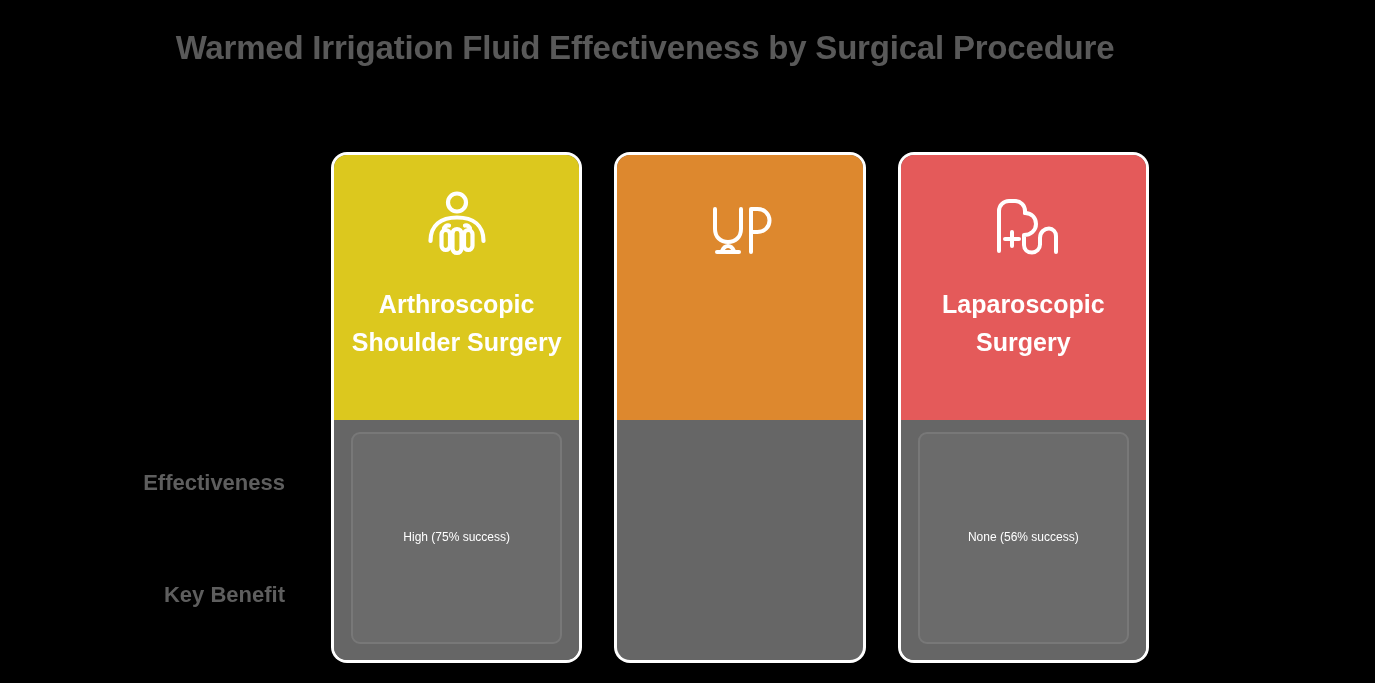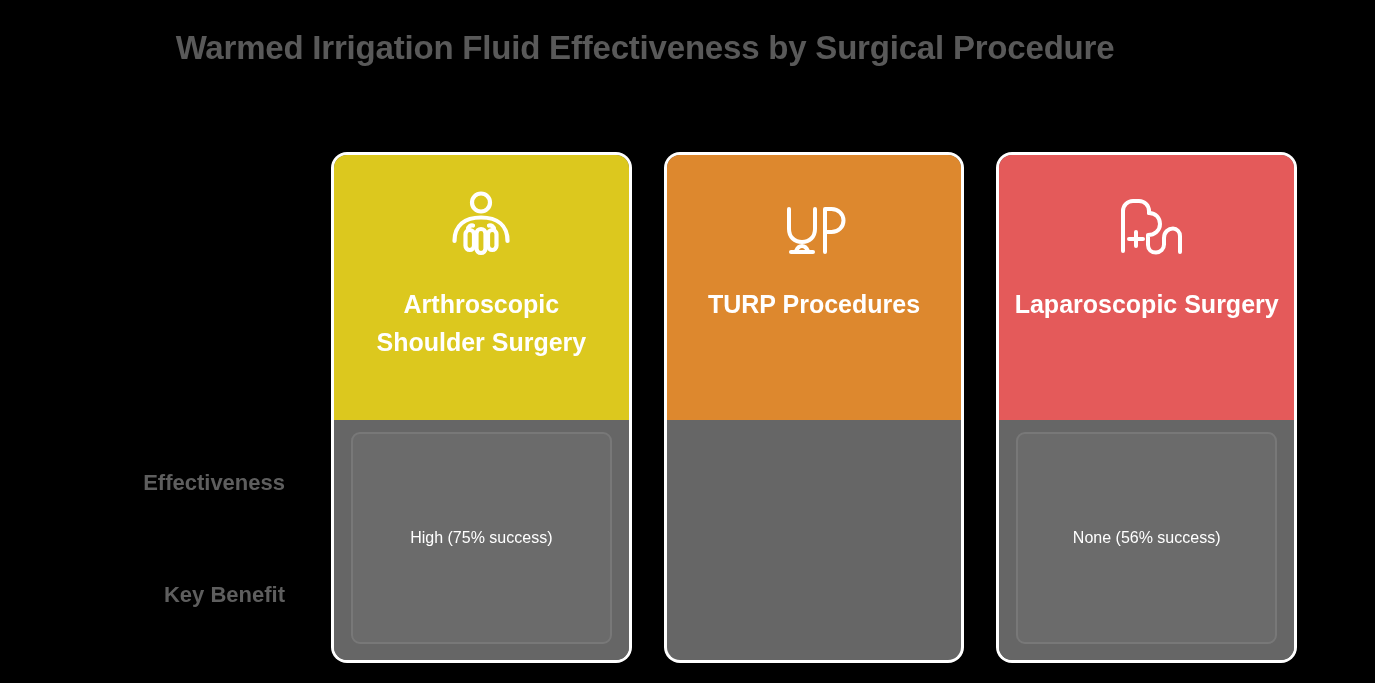--- a/index.html
+++ b/index.html
@@ -54,21 +54,21 @@
     white-space: nowrap;
   }
   .row-label.r0 { top: 50px; }
   .row-label.r1 { top: 162px; }
 
   
   .cards {
     position: absolute;
     left: 334px;
     top: 155px;
-    width: 960px;
+    width: 812px;
     height: 505px;
     display: flex;
     gap: 38px;
   }
 
   .card {
     position: relative;
     width: 296px;
     border-radius: 13px;
     overflow: hidden;
@@ -114,21 +114,21 @@
     flex-direction: column;
     gap: 12px;
   }
 
   .cell {
     flex: 1 1 0;
     background: #6b6b6b;
     border: 2px solid #787878;
     border-radius: 9px;
     color: #ffffff;
-    font-size: 16px;
+    font-size: 12px;
     line-height: 1.42;
     display: flex;
     align-items: center;
     justify-content: center;
     text-align: center;
     padding: 6px 10px;
     box-sizing: border-box;
   }
 </style>
 </head>
@@ -171,21 +171,20 @@
           <svg width="72" height="72" viewBox="0 0 72 72" fill="none" stroke="#ffffff" stroke-width="4" stroke-linecap="round" stroke-linejoin="round">
 
             <path d="M11 20 V40 C11 48 16.5 53 24 53 C31.5 53 37 48 37 40 V20"></path>
 
             <path d="M13 63 H35"></path>
             <path d="M18 62 C19.5 58.5 21.5 57 24 57 C26.5 57 28.5 58.5 30 62"></path>
 
             <path d="M47 63 V20 H53.5 C60.5 20 65.5 25 65.5 31.5 C65.5 38 60.5 43 53.5 43 H47"></path>
           </svg>
         </div>
-        <div class="card-title">TURP Procedures</div>
       </div>
     </div>
 
     <div class="card">
       <div class="card-head" style="background:#e45a5a">
         <div class="card-icon">
           <svg width="72" height="72" viewBox="0 0 72 72" fill="none" stroke="#ffffff" stroke-width="4" stroke-linecap="round" stroke-linejoin="round">
 
             <path d="M12 62 V22 C12 16.5 16.5 12 22 12 H28 C33.5 12 38 16.5 38 22 V24"></path>
             <path d="M38 24 C45 24 49 29 49 35 C49 41.5 43.5 46 37 46 V56 C37 60.5 40.5 63.5 45 63.5 C49.5 63.5 53 60 53 55.5 V49 C53 43 57.5 39.5 62 39.5 C66 39.5 69 43 69 47 V63"></path>

